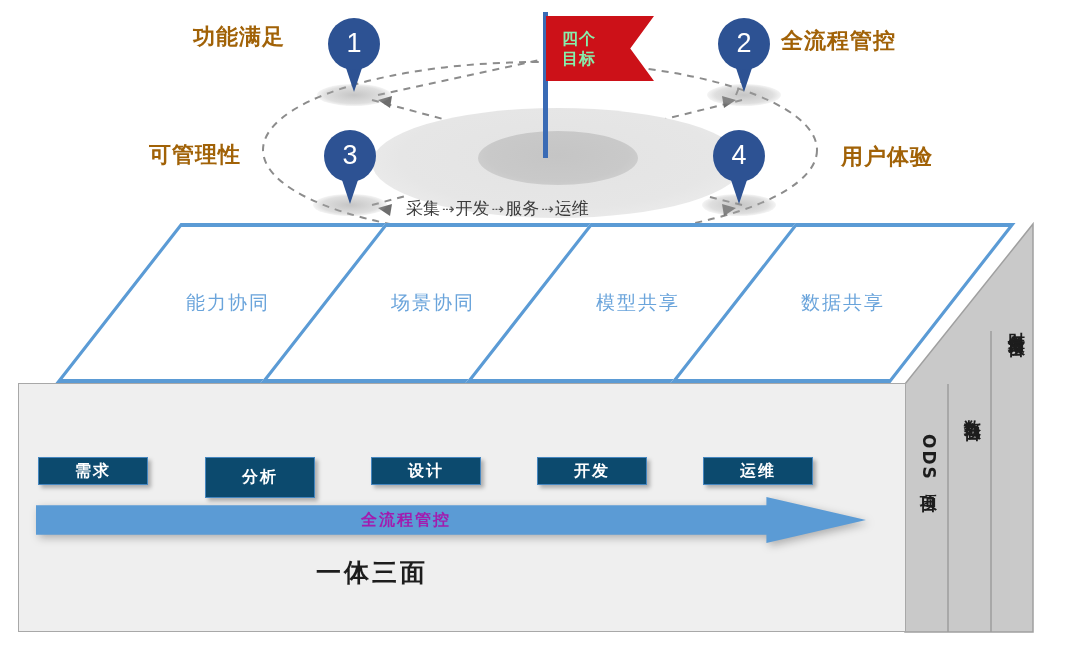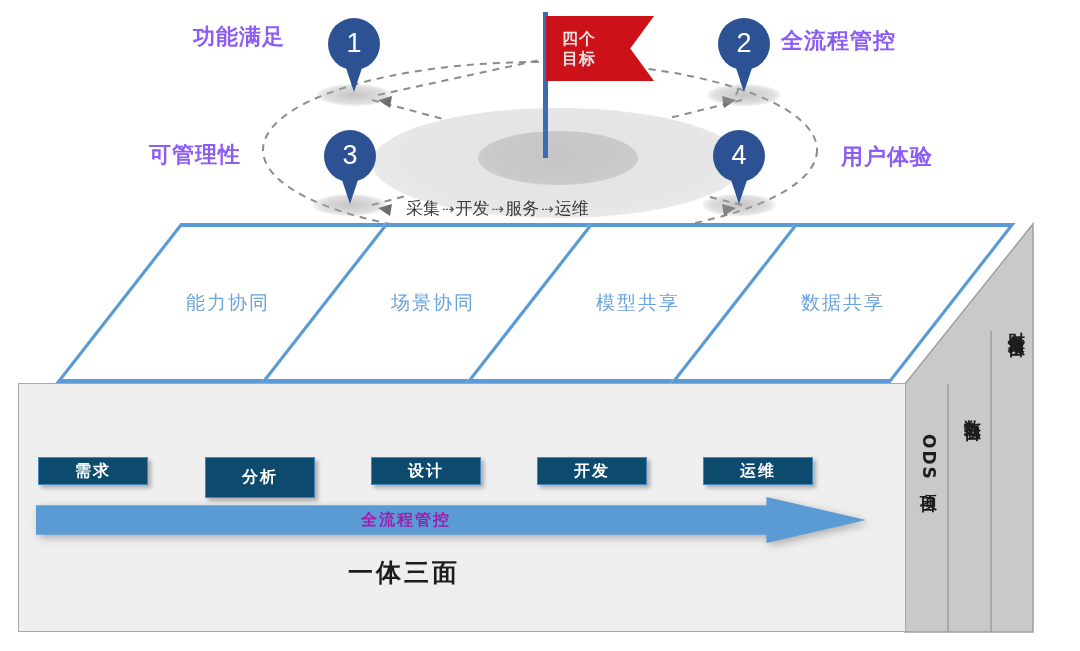--- a/index.html
+++ b/index.html
@@ -11,21 +11,21 @@
     position:relative;
   }
   #stage{position:absolute;left:0;top:0;width:1080px;height:651px;}
   .abs{position:absolute;}
 
   
   .goal-label{
     position:absolute;
     font-weight:bold;
     font-size:22px;
-    color:#8b5cf6;
+    color:#a16207;
     letter-spacing:1px;
     white-space:nowrap;
   }
 
   
   .pin{position:absolute;width:52px;height:76px;}
   .pin .body{
     position:absolute;left:0;top:0;width:52px;height:52px;
     background:#2d5293;
     border-radius:50% 50% 50% 50%;
@@ -50,21 +50,21 @@
 
   
   .flagpole{position:absolute;width:5px;background:#3a6bb5;}
   .flag-shape{
     position:absolute;
     background:#cc1118;
     clip-path:polygon(0% 0%, 100% 0%, 78% 50%, 100% 100%, 0% 100%);
     display:flex;align-items:center;justify-content:flex-start;
   }
   .flag-text{
-    color:#e5e5e5;font-weight:bold;font-size:16px;line-height:20px;
+    color:#86efac;font-weight:bold;font-size:16px;line-height:20px;
     margin-left:16px;text-align:center;letter-spacing:1px;
   }
 
   
   .disc-outer{
     position:absolute;border-radius:50%;
     background:radial-gradient(ellipse at 50% 45%,#e3e3e3 0%,#e6e6e6 60%,#ececec 80%,rgba(240,240,240,.25) 100%);
   }
   .disc-inner{
     position:absolute;border-radius:50%;
@@ -235,15 +235,15 @@
   <div class="stage-btn" style="left:205px;top:457px;width:110px;height:41px;">分析</div>
   <div class="stage-btn" style="left:371px;top:457px;width:110px;height:28px;">设计</div>
   <div class="stage-btn" style="left:537px;top:457px;width:110px;height:28px;">开发</div>
   <div class="stage-btn" style="left:703px;top:457px;width:110px;height:28px;">运维</div>
 
   <div class="big-arrow" style="left:36px;top:497px;width:830px;height:46px;">
     <div class="shaft"></div>
     <div class="cap" style="margin-right:90px;">全流程管控</div>
   </div>
 
-  <div class="bottom-title" style="left:348px;top:556px;font-family:Liberation Serif, serif;">一体三面</div>
+  <div class="bottom-title" style="left:316px;top:556px;font-family:Liberation Serif, serif;">一体三面</div>
 
 </div>
 
 </body></html>

